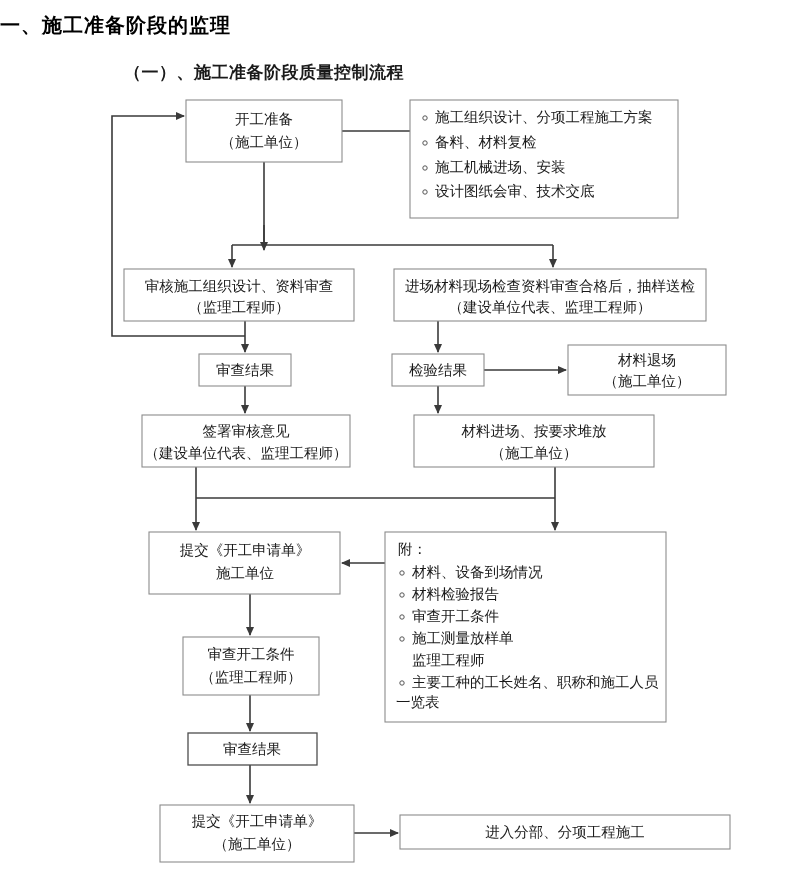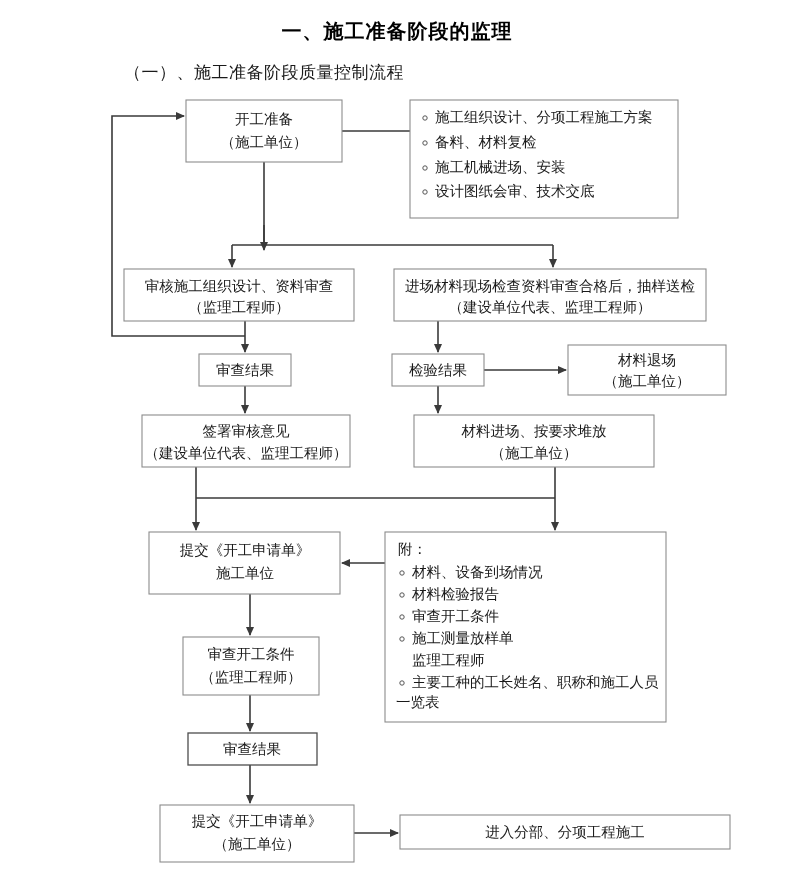--- a/index.html
+++ b/index.html
@@ -16,35 +16,35 @@
     overflow: hidden;
   }
   #page {
     position: relative;
     width: 794px;
     height: 875px;
   }
   .doc-title {
     position: absolute;
     left: 0;
-    top: 18px;
-    width: 794px;
-    text-align: center;
+    top: 12px;
+    width: 794px;
     font-size: 20px;
     font-weight: bold;
     letter-spacing: 1px;
     color: #000000;
   }
   .sub-title {
     position: absolute;
     left: 124px;
     top: 61px;
     font-size: 17px;
     color: #1a1a1a;
     letter-spacing: 0.5px;
+    font-weight: bold;
   }
   svg.flow {
     position: absolute;
     left: 0;
     top: 0;
     width: 794px;
     height: 875px;
   }
   .node-rect {
     fill: #ffffff;

